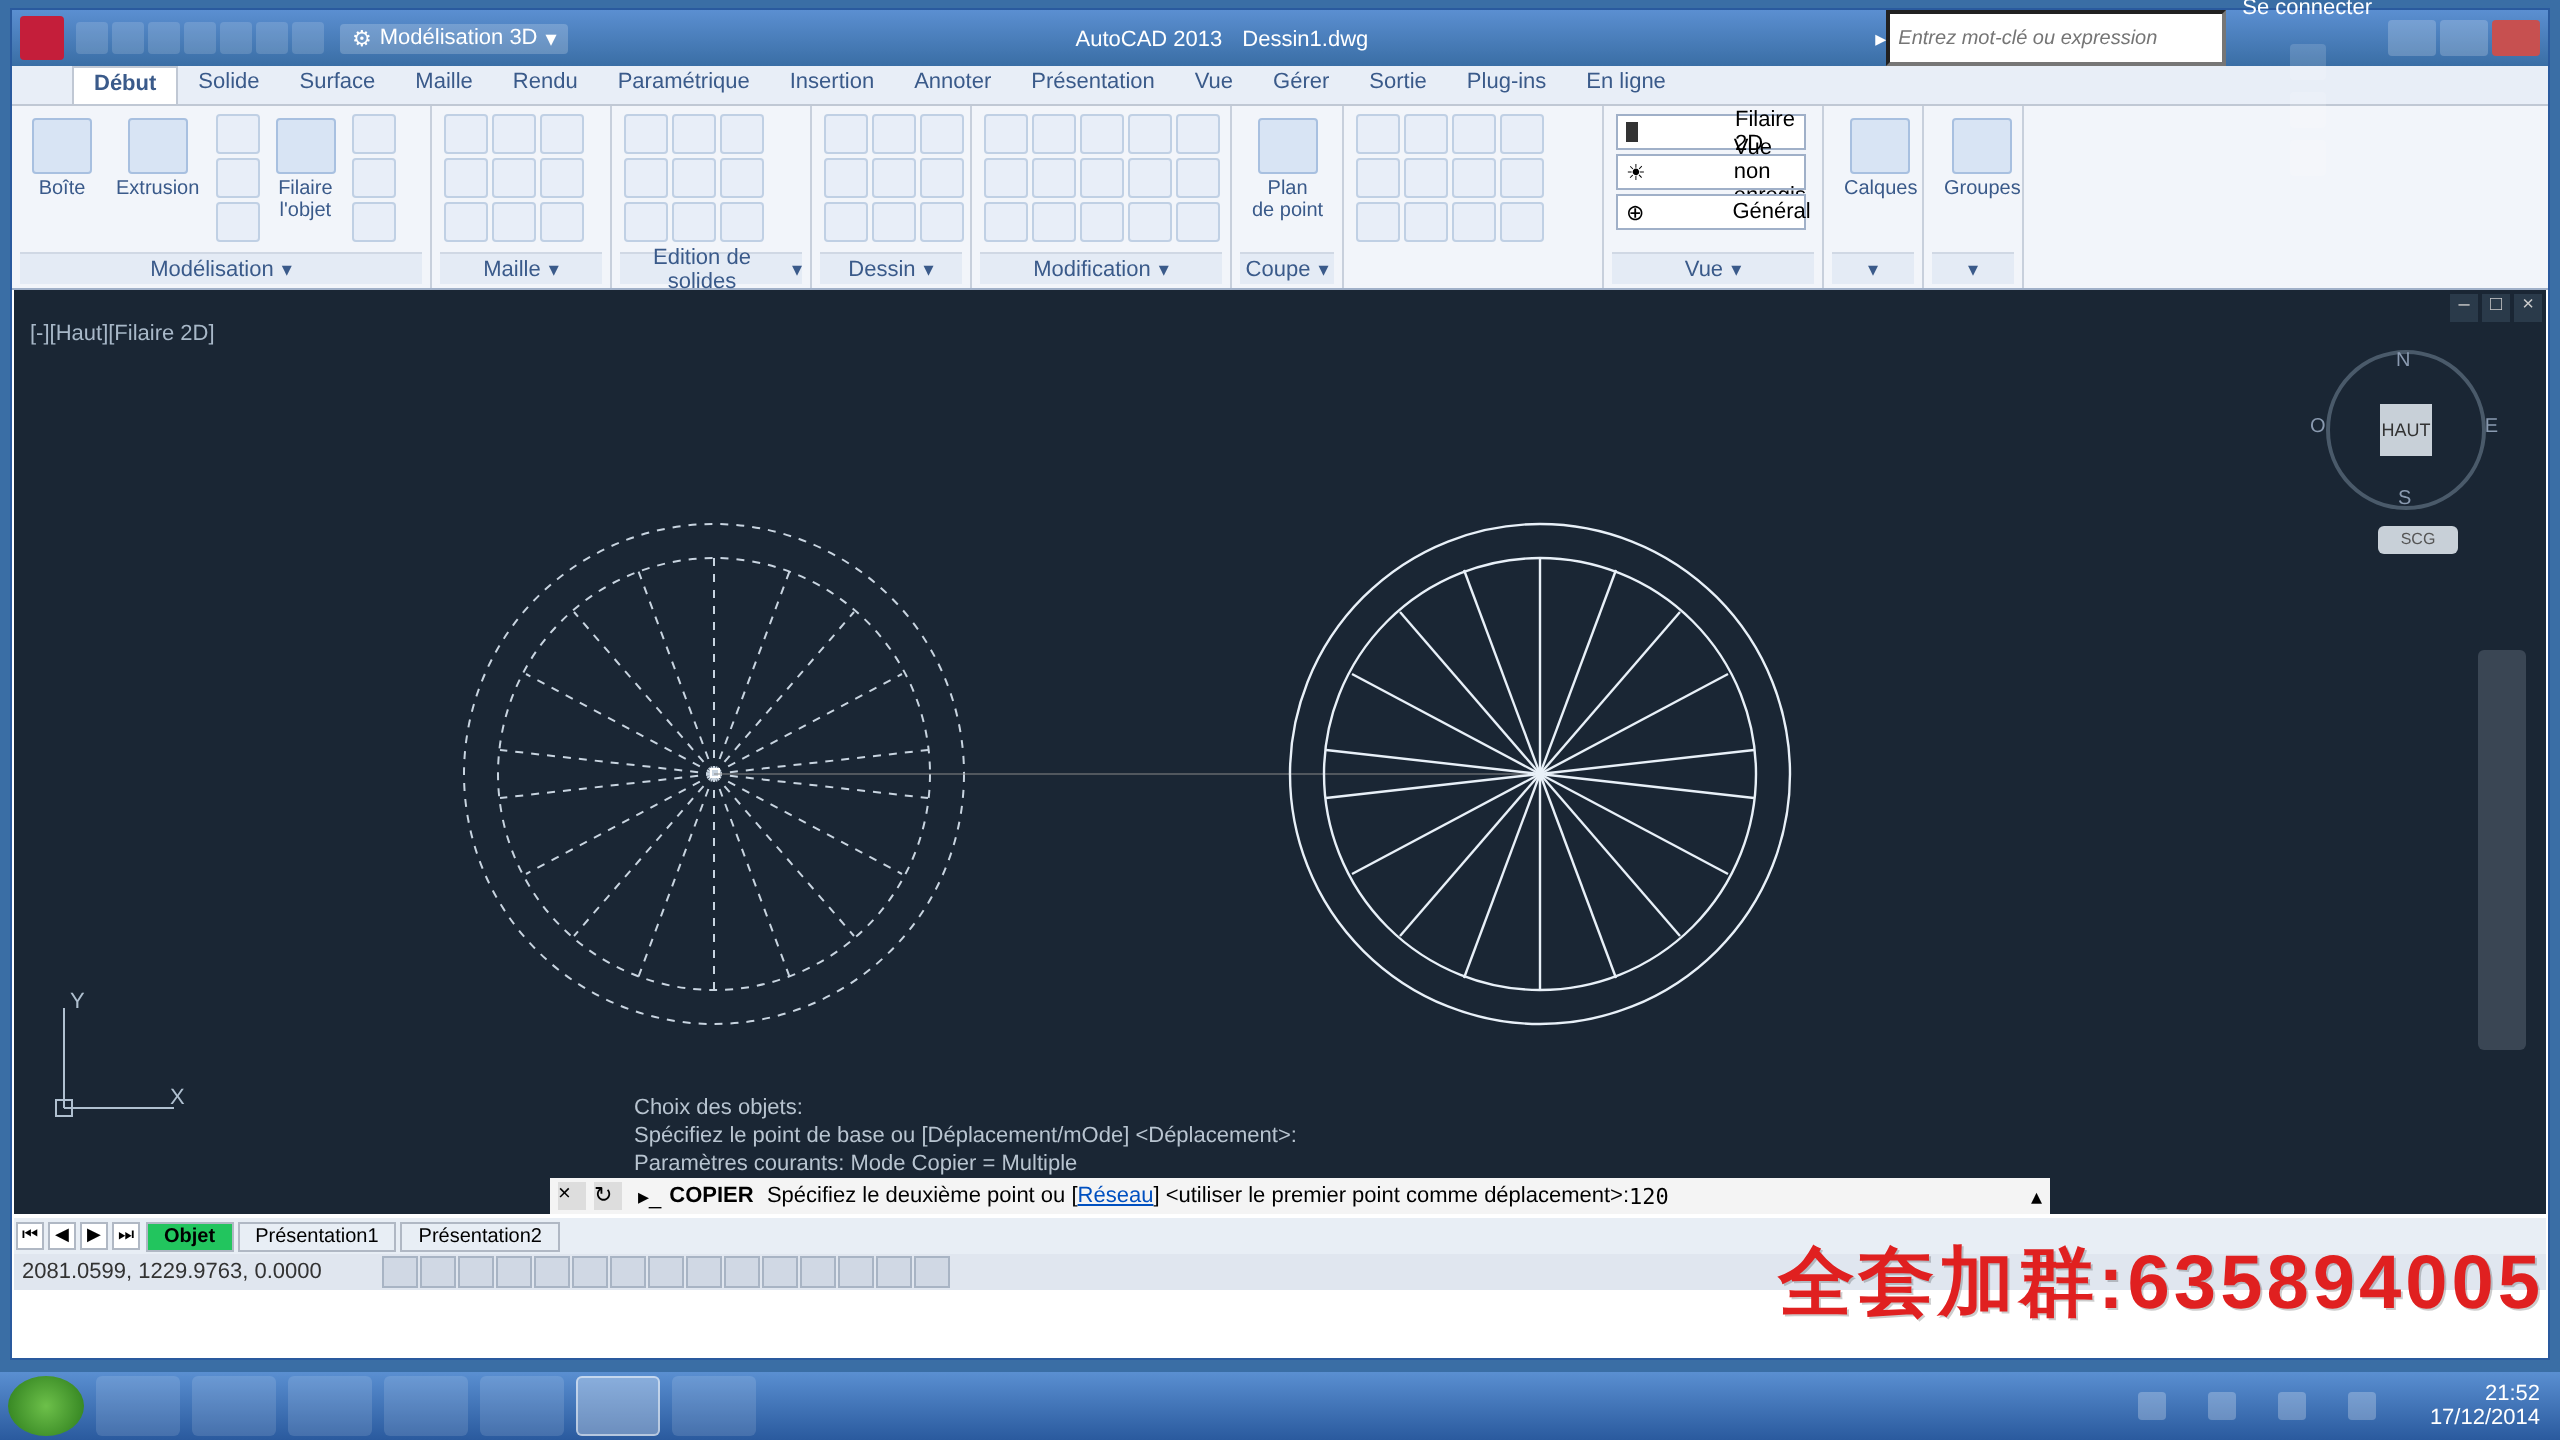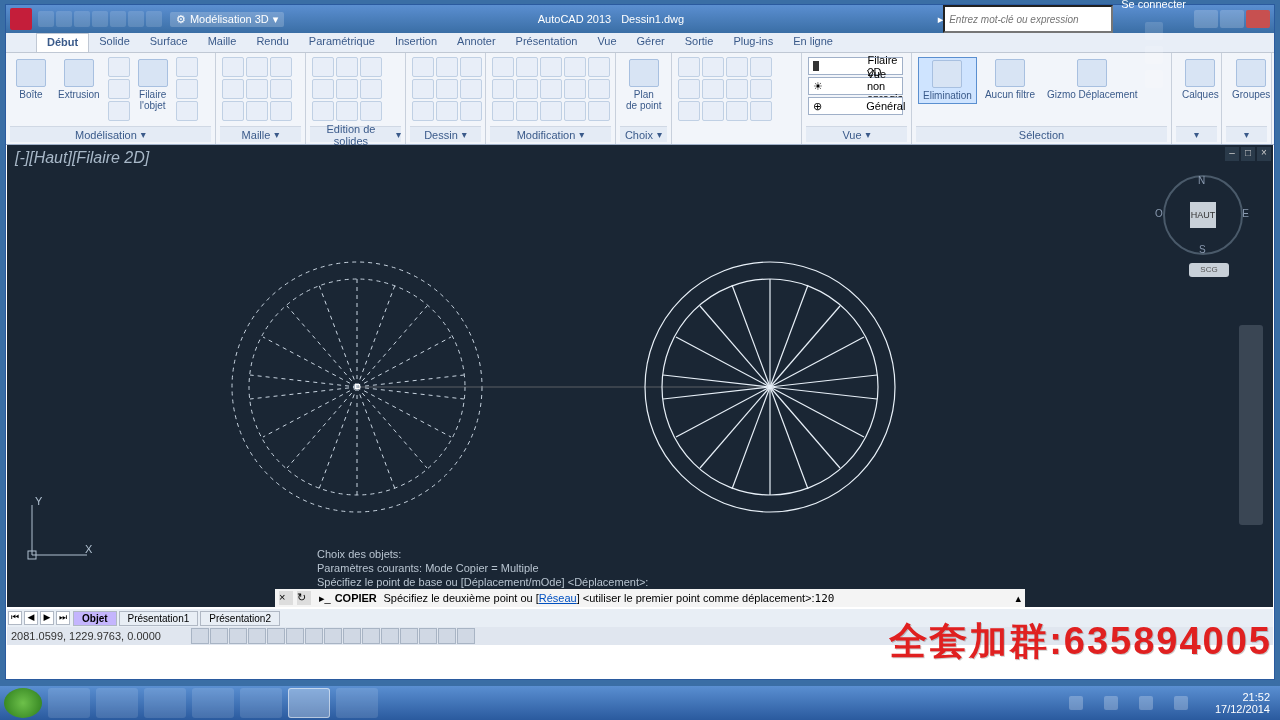--- a/index.html
+++ b/index.html
@@ -33,21 +33,21 @@
 .bigbtn .lbl { font-size: 10px; color: #3a5a8a; text-align: center; line-height: 11px; }
 .bigbtn.active { background: #cfe4ff; border: 1px solid #5a8fd0; }
 .grid-btns { display: grid; grid-template-columns: repeat(3, 22px); gap: 2px; }
 .grid-btns span { width: 22px; height: 20px; background: #e8eef8; border: 1px solid #c0d0e4; border-radius: 2px; cursor: pointer; }
 .col-btns { display: flex; flex-direction: column; gap: 2px; }
 .col-btns span { width: 22px; height: 20px; background: #e8eef8; border: 1px solid #c0d0e4; border-radius: 2px; }
 .layer-combo { width: 95px; height: 18px; background: #fff; border: 1px solid #a0b0c8; padding: 1px 4px; font-size: 10px; display: flex; align-items: center; gap: 44px; }
 .layer-combo .sq { width: 10px; height: 10px; background: #333; margin-right: 4px; }
 
 .viewport { position: absolute; top: 140px; left: 1px; right: 1px; bottom: 72px; background: #1a2634; }
-.vp-label { color: #a8b8c8; font-size: 16px; padding: 4px 8px; font-style: italic; }
+.vp-label { color: #a8b8c8; font-size: 11px; padding: 16px 8px; }
 .vp-controls { position: absolute; top: 2px; right: 2px; display: flex; gap: 2px; }
 .vp-controls span { width: 14px; height: 14px; background: #2a3a4a; color: #ccc; text-align: center; font-size: 10px; cursor: pointer; }
 
 .viewcube { position: absolute; top: 30px; right: 30px; width: 80px; height: 80px; }
 .viewcube .ring { position: absolute; width: 80px; height: 80px; border: 2px solid #4a5a6a; border-radius: 50%; }
 .viewcube .face { position: absolute; top: 27px; left: 27px; width: 26px; height: 26px; background: #c8d0d8; display: flex; align-items: center; justify-content: center; font-size: 9px; color: #333; }
 .viewcube .n { position: absolute; top: 0; left: 35px; color: #8a9ab0; font-size: 10px; }
 .viewcube .s { position: absolute; bottom: 0; left: 36px; color: #8a9ab0; font-size: 10px; }
 .viewcube .e { position: absolute; top: 33px; right: -6px; color: #8a9ab0; font-size: 10px; }
 .viewcube .o { position: absolute; top: 33px; left: -8px; color: #8a9ab0; font-size: 10px; }
@@ -62,21 +62,21 @@
 .cmd-line { position: absolute; bottom: 0; left: 268px; right: 248px; height: 18px; background: #f4f4f4; display: flex; align-items: center; padding: 0 4px; font-family: Consolas, monospace; font-size: 11px; }
 .cmd-line .xbtn { width: 14px; height: 14px; background: #ddd; margin-right: 4px; }
 .cmd-line b { font-weight: bold; }
 .cmd-line .opt { color: #0050c0; text-decoration: underline; }
 .cmd-line input { border: none; outline: none; background: transparent; width: 40px; font-family: Consolas, monospace; font-size: 11px; }
 
 .model-tabs { position: absolute; bottom: 52px; left: 1px; right: 1px; height: 18px; background: #e8eef5; display: flex; align-items: center; }
 .model-tabs .nav { display: flex; }
 .model-tabs .nav span { width: 14px; height: 14px; border: 1px solid #b0b8c4; background: #fff; margin: 0 1px; font-size: 9px; text-align: center; }
 .model-tabs .tab { padding: 1px 8px; border: 1px solid #b0b8c4; margin-left: 2px; font-size: 10px; cursor: pointer; }
-.model-tabs .tab.active { background: #c4b5fd; font-weight: bold; }
+.model-tabs .tab.active { background: #22c55e; font-weight: bold; }
 
 .statusbar { position: absolute; bottom: 34px; left: 1px; right: 1px; height: 18px; background: #e0e6ef; display: flex; align-items: center; padding: 0 4px; font-size: 10px; color: #333; }
 .statusbar .coords { width: 150px; }
 .statusbar .toggles { display: flex; gap: 1px; margin-left: 30px; }
 .statusbar .toggles span { width: 18px; height: 16px; background: #d0d8e4; border: 1px solid #a8b4c4; }
 
 .watermark { position: absolute; bottom: 12px; right: 2px; color: #e02020; font-size: 38px; font-weight: bold; font-family: "Microsoft YaHei", sans-serif; letter-spacing: 2px; text-shadow: 1px 1px 0 rgba(0,0,0,0.2); }
 
 .taskbar { position: absolute; bottom: 0; left: 0; right: 0; height: 34px; background: linear-gradient(#5a8fd1, #2a5a9e); display: flex; align-items: center; padding: 0 4px; }
 .taskbar .start { width: 38px; height: 30px; background: radial-gradient(circle, #6dc04a, #2a7a1a); border-radius: 50%; }
@@ -243,21 +243,21 @@
       <div class="panel-title"><span>Modification</span> ▾</div>
     </div>
     <div class="panel" style="width:56px;">
       <div class="panel-body">
           <div class="bigbtn">
             <div class="ico"></div>
             <div class="lbl" style="white-space:pre;">Plan
 de point</div>
           </div>
         </div>
-      <div class="panel-title"><span>Choix</span> ▾</div>
+      <div class="panel-title"><span>Coupe</span> ▾</div>
     </div>
     <div class="panel" style="width:130px;gap:23px;">
       <div class="panel-body">
           <div class="grid-btns" style="grid-template-columns:repeat(4,22px);">
             <span></span>
             <span></span>
             <span></span>
             <span></span>
             <span></span>
             <span></span>
@@ -282,39 +282,20 @@
         <div class="layer-combo">
             <span>☀ </span>
             <span>Vue non enregis</span>
           </div>
         <div class="layer-combo">
             <span>⊕ </span>
             <span>Général</span>
           </div>
       </div>
       <div class="panel-title"><span>Vue</span> ▾</div>
-    </div>
-    <div class="panel" style="width:260px;">
-      <div class="panel-body">
-        <div class="bigbtn active">
-            <div class="ico"></div>
-            <div class="lbl">Elimination</div>
-          </div>
-        <div class="bigbtn">
-            <div class="ico"></div>
-            <div class="lbl">Aucun filtre</div>
-          </div>
-        <div class="bigbtn">
-            <div class="ico"></div>
-            <div class="lbl">Gizmo Déplacement</div>
-          </div>
-      </div>
-      <div class="panel-title">
-          <span>Sélection</span>
-        </div>
     </div>
     <div class="panel" style="width:50px;">
       <div class="panel-body">
           <div class="bigbtn">
             <div class="ico"></div>
             <div class="lbl">Calques</div>
           </div>
         </div>
       <div class="panel-title">▾</div>
     </div>
@@ -408,22 +389,22 @@
         <line x1="15" y1="60" x2="15" y2="10" stroke="#b0c0d0"></line>
         <line x1="15" y1="60" x2="70" y2="60" stroke="#b0c0d0"></line>
         <text x="18" y="10" fill="#b0c0d0" font-size="11">Y</text>
         <text x="68" y="58" fill="#b0c0d0" font-size="11">X</text>
         <rect x="11" y="56" width="8" height="8" fill="none" stroke="#b0c0d0"></rect>
       </svg>
     </div>
 
     <div class="history">
       <div>Choix des objets:</div>
+      <div>Spécifiez le point de base ou [Déplacement/mOde] &lt;Déplacement&gt;:</div>
       <div>Paramètres courants:  Mode Copier = Multiple</div>
-      <div>Spécifiez le point de base ou [Déplacement/mOde] &lt;Déplacement&gt;:</div>
     </div>
 
     <div class="cmd-line">
       <div class="xbtn">×</div>
       <div class="xbtn">↻</div>
       <span style="margin:0 4px;">▸_</span>
       <b>COPIER</b>&nbsp;
       <span>Spécifiez le deuxième point ou [</span>
       <span class="opt">Réseau</span>
       <span>] &lt;utiliser le premier point comme déplacement&gt;: </span>

